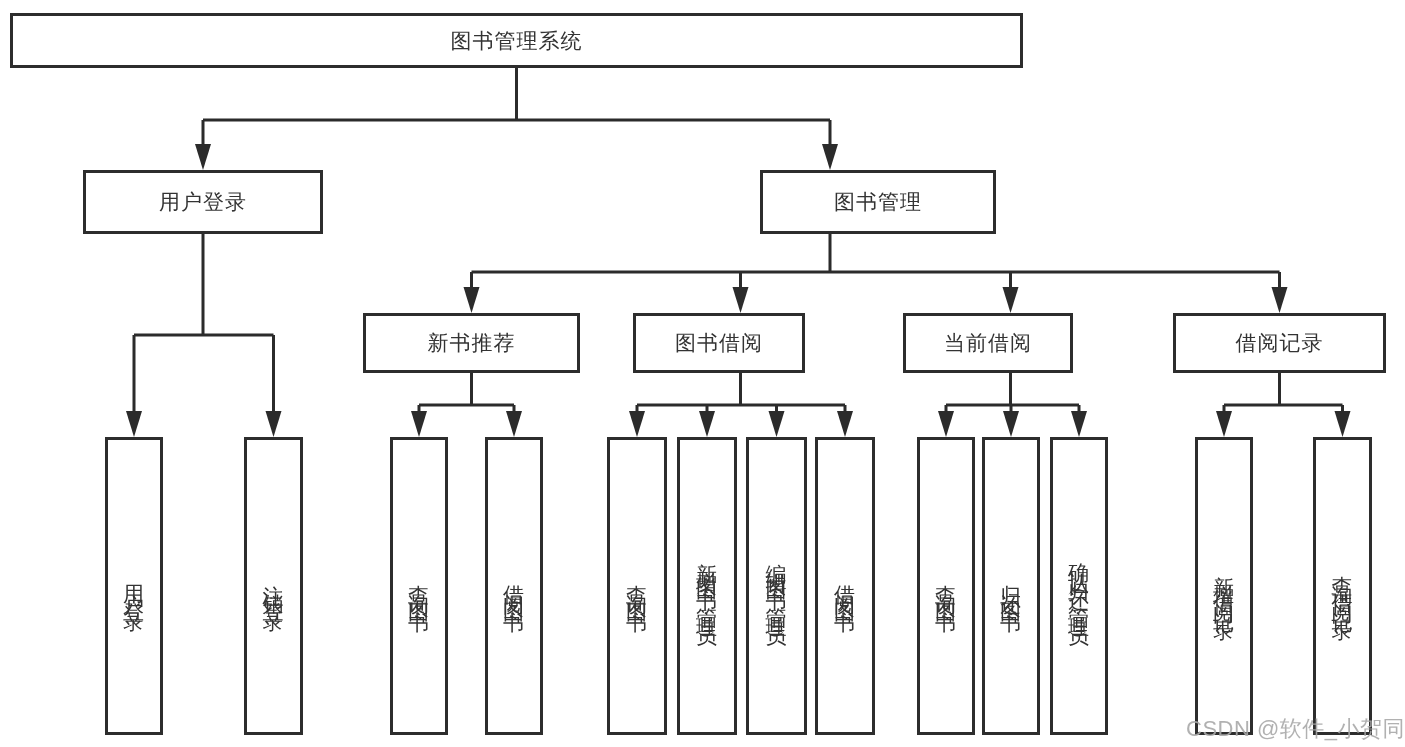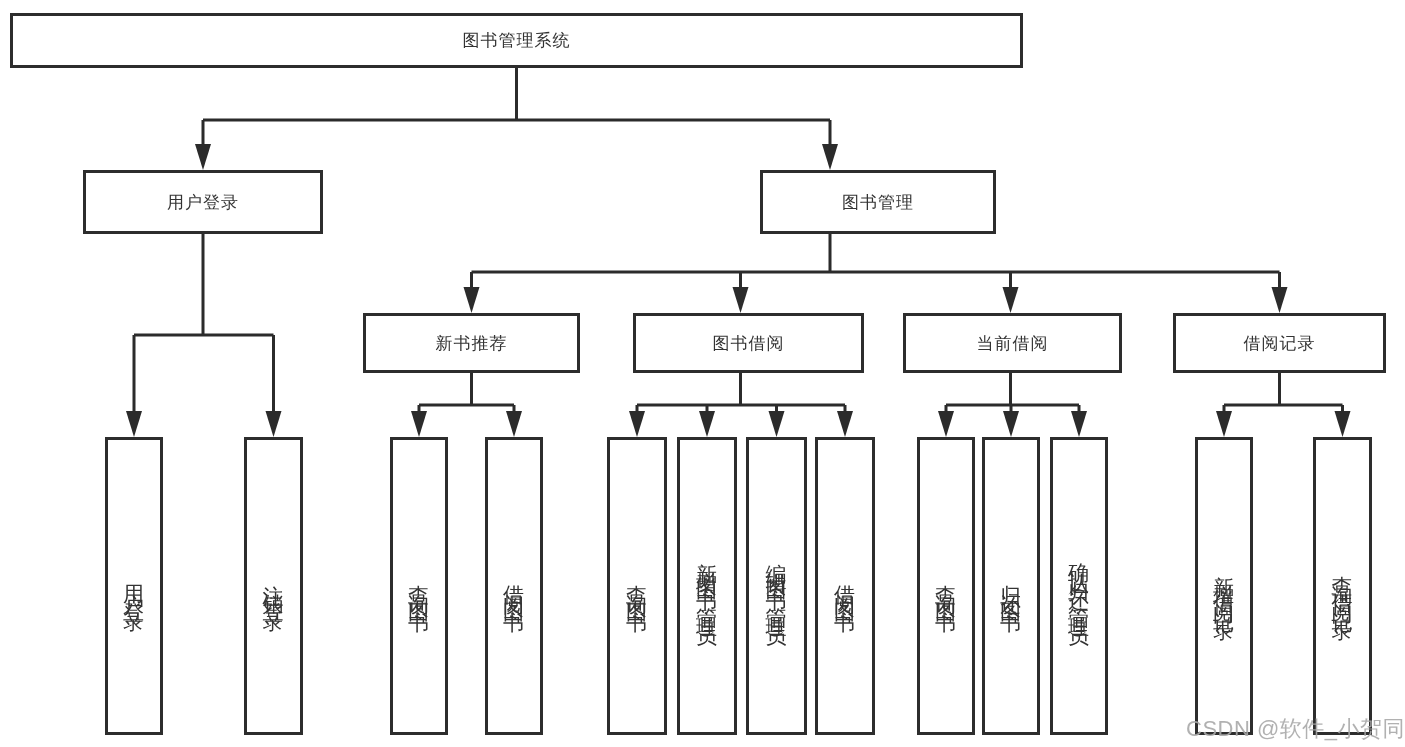--- a/index.html
+++ b/index.html
@@ -21,21 +21,21 @@
     position: absolute;
     box-sizing: border-box;
     background: #ffffff;
     border: 3px solid #2d2d2d;
     display: flex;
     align-items: center;
     justify-content: center;
     color: #333333;
     z-index: 2;
   }
-  .node.h { font-size: 17px; letter-spacing: 1px; }
+  .node.h { font-size: 21px; letter-spacing: 1px; }
   .node.v span {
     writing-mode: vertical-rl;
     text-orientation: mixed;
     font-size: 21px;
     letter-spacing: 9px;
     line-height: 1;
     color: #333333;
   }
   .watermark {
     position: absolute;
@@ -81,22 +81,22 @@
       <polygon points="1224,437 1216,411 1232,411" fill="#2b2b2b"></polygon>
       <polygon points="1342.5,437 1334.5,411 1350.5,411" fill="#2b2b2b"></polygon>
     </svg>
 
   <div class="node h" style="left:10px; top:13px; width:1013px; height:55px;">图书管理系统</div>
 
   <div class="node h" style="left:83px; top:170px; width:240px; height:64px;">用户登录</div>
   <div class="node h" style="left:712px; top:170px; width:236px; height:64px;margin-left:48px;">图书管理</div>
 
   <div class="node h" style="left:363px; top:313px; width:217px; height:60px;">新书推荐</div>
-  <div class="node h" style="left:633px; top:313px; width:231px; height:60px;">图书借阅</div>
-  <div class="node h" style="left:903px; top:313px; width:219px; height:60px;">当前借阅</div>
+  <div class="node h" style="left:633px; top:313px; width:172px; height:60px;">图书借阅</div>
+  <div class="node h" style="left:903px; top:313px; width:170px; height:60px;">当前借阅</div>
   <div class="node h" style="left:1173px; top:313px; width:213px; height:60px;text-align:right;">借阅记录</div>
 
   <div class="node v" style="left:105px; top:437px; width:58px; height:298px;">
     <span>用户登录</span>
     </div>
   <div class="node v" style="left:244px; top:437px; width:59px; height:298px;">
     <span>注销登录</span>
     </div>
 
   <div class="node v" style="left:390px; top:437px; width:58px; height:298px;">

